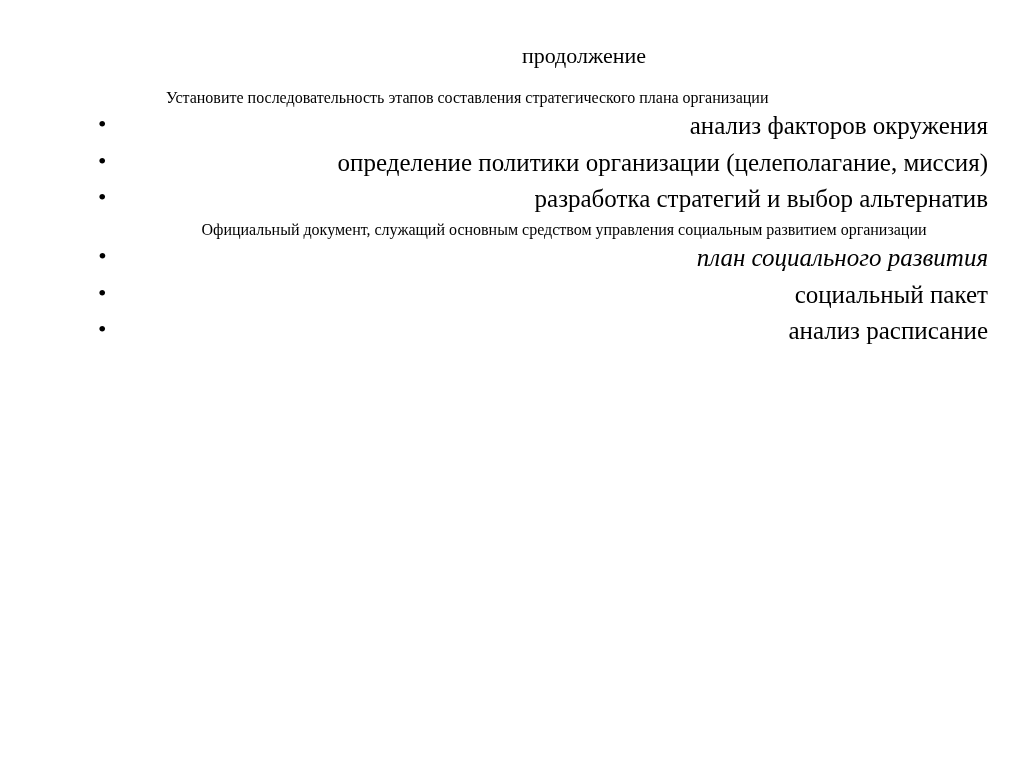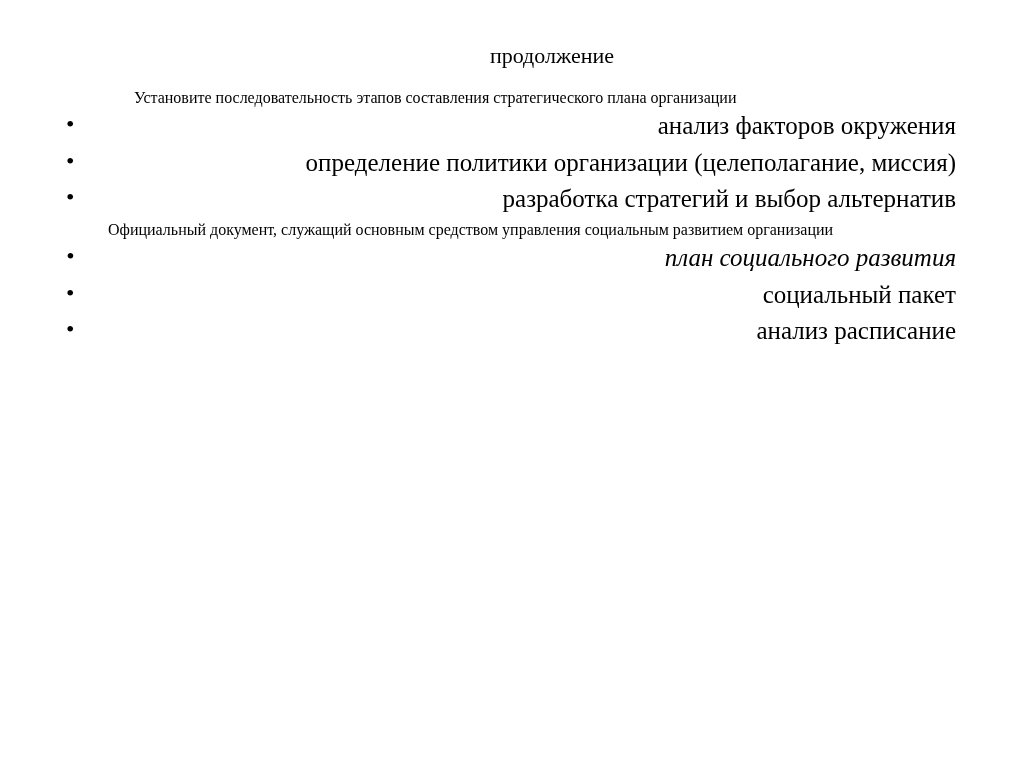--- a/index.html
+++ b/index.html
@@ -12,20 +12,21 @@
     height: 767px;
     font-family: "Liberation Serif", "DejaVu Serif", serif;
     color: #000000;
     overflow: hidden;
   }
   .slide {
     position: relative;
     width: 884px;
     height: 767px;
     box-sizing: border-box;
+    margin-left: 32px;
   }
   .header {
     position: absolute;
     top: 44px;
     left: 0;
     width: 1024px;
     text-align: center;
     font-size: 22px;
     line-height: 1.1;
   }
@@ -86,21 +87,21 @@
   <div class="body-block">
 
     <p class="para">Установите последовательность этапов составления стратегического плана организации</p>
 
     <ul class="bullets">
       <li>анализ факторов окружения</li>
       <li>определение политики организации (целеполагание, миссия)</li>
       <li>разработка стратегий и выбор альтернатив</li>
     </ul>
 
-    <p class="para noindent" style="text-indent:8px;">Официальный документ, служащий основным средством управления социальным развитием организации</p>
+    <p class="para noindent" style="text-indent:8px;text-align:center;">Официальный документ, служащий основным средством управления социальным развитием организации</p>
 
     <ul class="bullets">
       <li class="italic">план социального развития</li>
       <li>социальный пакет</li>
       <li>анализ расписание</li>
     </ul>
 
   </div>
 </div>
 

